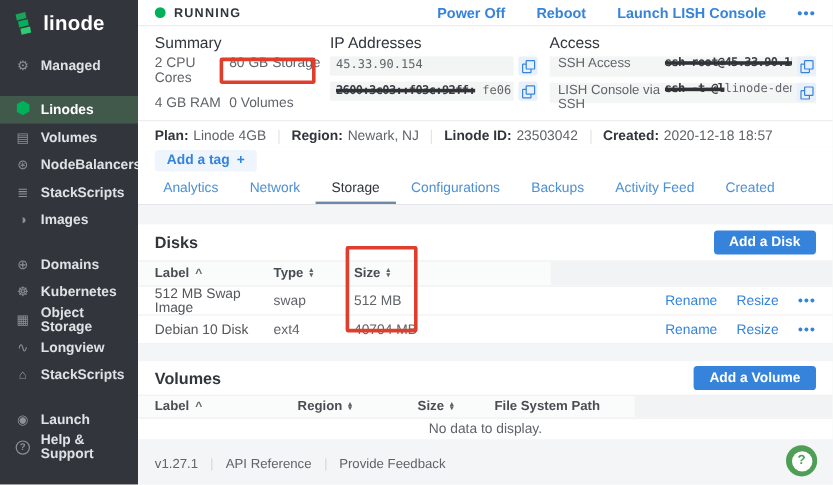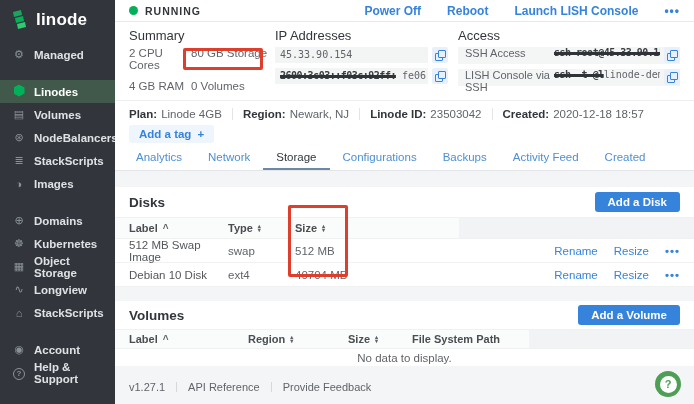--- a/index.html
+++ b/index.html
@@ -161,21 +161,21 @@
         <span class="nicon">∿</span>
         <span>Longview</span>
       </div>
       <div class="nav-item">
         <span class="nicon">⌂</span>
         <span>StackScripts</span>
       </div>
       <div class="group-gap"></div>
       <div class="nav-item">
         <span class="nicon">◉</span>
-        <span>Account</span>
+        <span>Launch</span>
       </div>
       <div class="nav-item">
         <span class="nicon"><span class="q-circ">?</span></span>
         <span>Help &amp; Support</span>
       </div>
     </div>
   </div>
 
   <div class="main">
 

